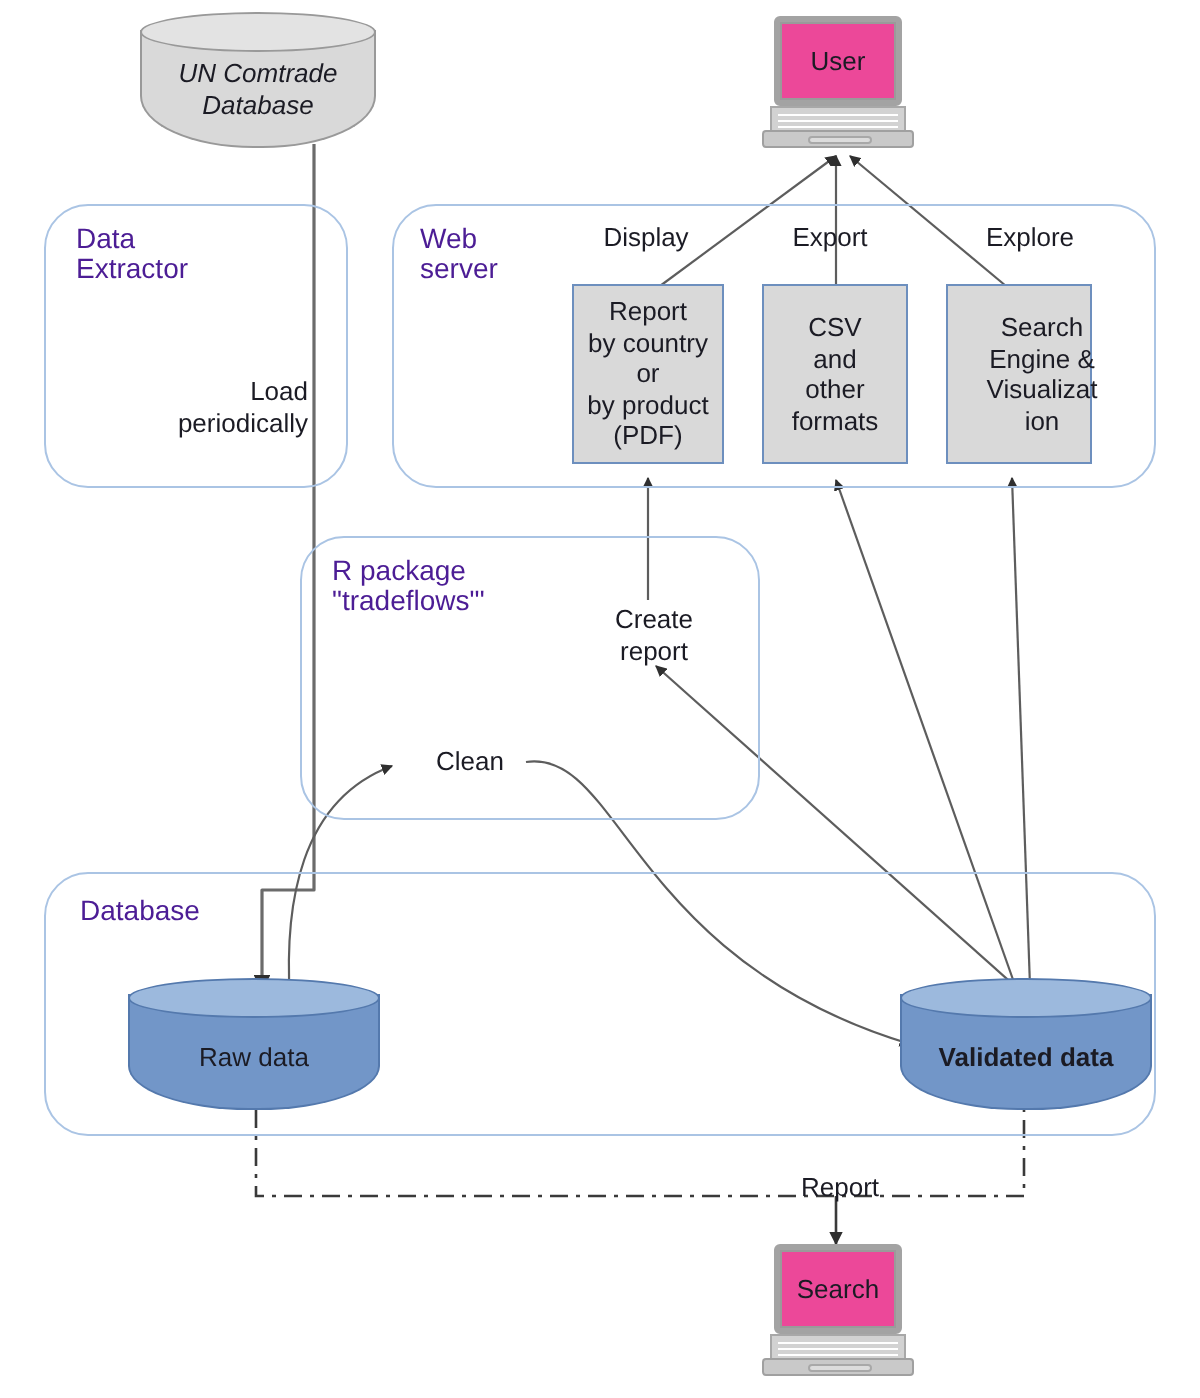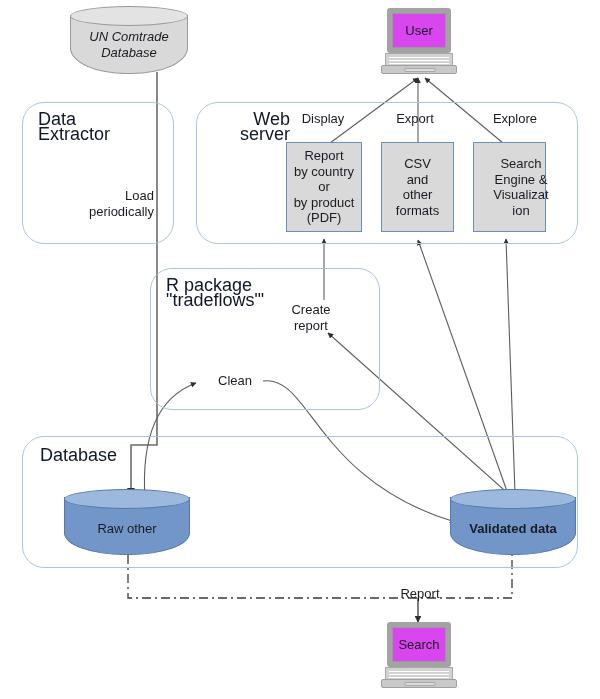--- a/index.html
+++ b/index.html
@@ -30,22 +30,22 @@
   
   .zone {
     position: absolute;
     border: 1px solid #aac4e4;
     border-radius: 22px;
     background: transparent;
     box-sizing: border-box;
   }
   .zone-label {
     position: absolute;
-    color: #0f172a;
-    font-size: 18px;
+    color: #4c1d95;
+    font-size: 14px;
     line-height: 15px;
     white-space: pre-line;
   }
 
   
   .svcbox {
     position: absolute;
     box-sizing: border-box;
     background: #d9d9d9;
     border: 1px solid #6d8fbe;
@@ -124,22 +124,22 @@
     border: 1px solid #5479ad;
   }
 
   
   .laptop { position: absolute; }
   .laptop .lid {
     position: absolute;
     left: 0;
     top: 0;
     box-sizing: border-box;
-    background: #d946ef;
-    border: 5px solid #a3a3a3;
+    background: #ec4899;
+    border: 3px solid #a3a3a3;
     border-radius: 3px;
   }
   .laptop .lid-inner {
     position: absolute;
     inset: 0;
     border: 1px solid #9a9a9a;
     box-sizing: border-box;
     display: flex;
     align-items: center;
     justify-content: center;
@@ -223,21 +223,21 @@
     <g stroke="#3a3a3a" fill="none" stroke-width="1.3">
       <path d="M418,598 L418,622" marker-end="url(#ah)"></path>
     </g>
   </svg>
 
   <div class="zone" style="left:22px; top:102px; width:152px; height:142px;"></div>
   <div class="zone-label" style="left:38px; top:112px; width:110px;">Data
 Extractor</div>
 
   <div class="zone" style="left:196px; top:102px; width:382px; height:142px;"></div>
-  <div class="zone-label" style="left:210px; top:112px; width:80px;text-align:right;">Web
+  <div class="zone-label" style="left:210px; top:112px; width:80px;">Web
 server</div>
 
   <div class="zone" style="left:150px; top:268px; width:230px; height:142px;"></div>
   <div class="zone-label" style="left:166px; top:278px; width:120px;">R package
 "tradeflows"'</div>
 
   <div class="zone" style="left:22px; top:436px; width:556px; height:132px;"></div>
   <div class="zone-label" style="left:40px; top:448px; width:100px;">Database</div>
 
   <div class="cyl grey" style="left:70px; top:6px; width:118px; height:68px;">
@@ -279,29 +279,29 @@
   <div class="svcbox" style="left:473px; top:142px; width:73px; height:90px;padding-left:23px;">Search
 Engine &amp;
 Visualizat
 ion</div>
 
   <div class="dtext right" style="left:44px; top:188px; width:110px;">Load
 periodically</div>
 
   <div class="dtext" style="left:208px; top:373px; width:54px;">Clean</div>
 
-  <div class="dtext" style="left:278px; top:302px; width:66px;">Create
+  <div class="dtext" style="left:294px; top:302px; width:66px;">Create
 report</div>
 
   <div class="dtext" style="left:387px; top:586px; width:66px;">Report</div>
 
   <div class="cyl blue" style="left:64px; top:489px; width:126px; height:66px;">
     <div class="body" style="top:8px; width:126px; height:58px;"></div>
     <div class="top" style="top:0px; width:126px; height:20px;"></div>
-    <div class="cyl-label" style="top:32px;">Raw other</div>
+    <div class="cyl-label" style="top:32px;">Raw data</div>
   </div>
 
   <div class="cyl blue" style="left:450px; top:489px; width:126px; height:66px;font-weight:bold;">
     <div class="body" style="top:8px; width:126px; height:58px;"></div>
     <div class="top" style="top:0px; width:126px; height:20px;"></div>
     <div class="cyl-label" style="top:32px;">Validated data</div>
   </div>
 
   <div class="laptop" style="left:381px; top:622px; width:76px; height:70px;">
     <div class="lid" style="left:6px; width:64px; height:45px;">

